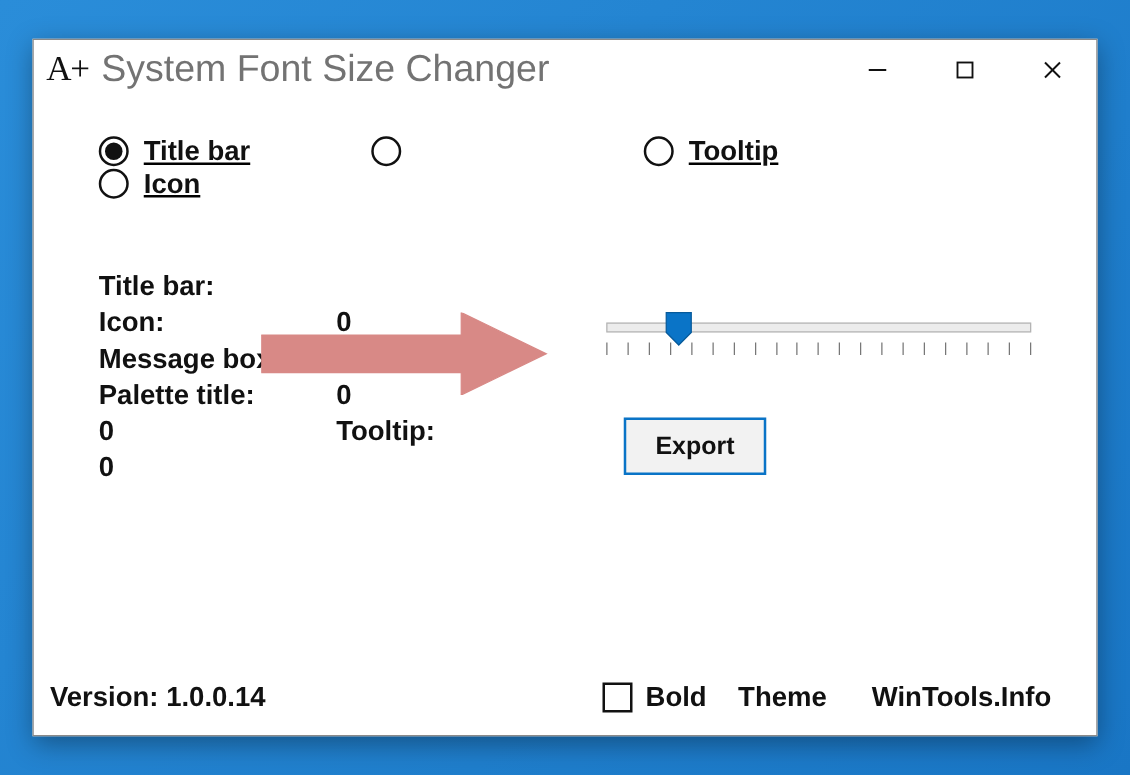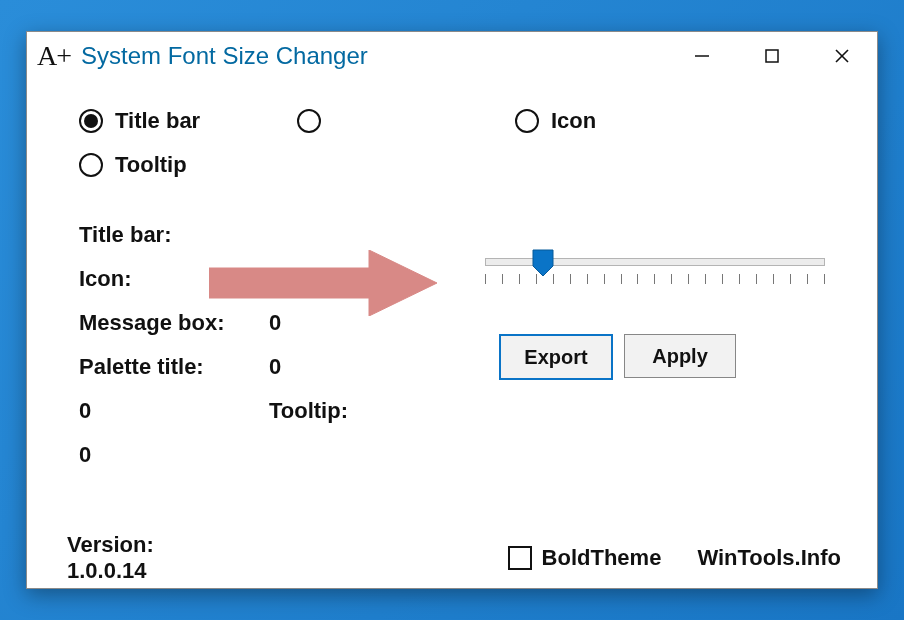--- a/index.html
+++ b/index.html
@@ -21,60 +21,60 @@
     height:48px;
     display:flex;align-items:center;
     padding-left:10px;
   }
   .app-icon{
     font-family:Georgia,"Times New Roman",serif;
     font-size:28px;font-weight:500;color:#111;
     letter-spacing:-1px;
     margin-right:10px;
   }
-  .app-title{font-size:24px;color:#0369a1;font-weight:400;}
+  .app-title{font-size:30px;color:#737373;font-weight:400;}
   .win-controls{
     margin-left:auto;display:flex;height:48px;
   }
   .win-btn{
     width:70px;
     display:flex;align-items:center;justify-content:center;
     font-size:16px;
   }
   .win-btn svg{display:block;}
   
   .content{
     flex:1;position:relative;
     padding:28px 40px 10px 52px;
   }
   
   .radio-grid{
     display:grid;
     grid-template-columns:218px 218px auto;
-    row-gap:18px;
-    margin-bottom:44px;
+    margin-bottom:56px;
+    text-decoration:underline;
   }
   .radio{
     display:flex;align-items:center;
     font-size:22px;font-weight:700;color:#111;
     cursor:pointer;
   }
   .radio-circle{
     width:20px;height:20px;border:2px solid #111;border-radius:50%;
     margin-right:12px;position:relative;flex-shrink:0;
   }
   .radio.selected .radio-circle::after{
     content:"";position:absolute;left:3px;top:3px;width:14px;height:14px;
     background:#111;border-radius:50%;
   }
   
   .value-table{
     display:grid;
     grid-template-columns:190px 50px;
-    row-gap:18px;
+    row-gap:3px;
   }
   .value-table .lbl{
     font-size:22px;font-weight:700;color:#111;
   }
   .value-table .val{
     font-size:22px;font-weight:700;color:#111;
   }
   
   .right-panel{
     position:absolute;left:458px;top:168px;width:340px;
@@ -92,34 +92,34 @@
     display:flex;justify-content:space-between;
   }
   .slider-ticks span{
     width:1px;height:10px;background:#777;
   }
   .slider-thumb{
     position:absolute;top:0;
   }
   .slider-thumb svg{display:block;}
   
-  .btn-row{display:flex;gap:11px;padding-left:14px;}
+  .btn-row{display:flex;gap:24px;padding-left:14px;}
   .btn{
     width:110px;height:42px;
     display:flex;align-items:center;justify-content:center;
     font-size:20px;font-weight:700;color:#111;
     background:#f2f2f2;border:1px solid #878787;
     cursor:pointer;
   }
   .btn.primary{border:2px solid #0a74c7;}
   
   .footer{
     height:40px;
     display:flex;align-items:center;
-    padding:0 36px 10px 40px;
+    padding:0 36px 10px 13px;
     font-size:22px;font-weight:700;color:#111;
   }
   .checkbox{
     display:flex;align-items:center;cursor:pointer;
     margin-left:270px;
   }
   .checkbox-box{
     width:20px;height:20px;border:2px solid #111;margin-right:10px;
   }
   .theme-link{margin-left:auto;margin-right:36px;cursor:pointer;}
@@ -162,25 +162,25 @@
     <div class="radio-grid">
       <label class="radio selected">
         <span class="radio-circle"></span>
         <span>Title bar</span>
       </label>
       <label class="radio">
         <span class="radio-circle"></span>
       </label>
       <label class="radio">
         <span class="radio-circle"></span>
+        <span>Tooltip</span>
+      </label>
+      <label class="radio">
+        <span class="radio-circle"></span>
         <span>Icon</span>
-      </label>
-      <label class="radio">
-        <span class="radio-circle"></span>
-        <span>Tooltip</span>
       </label>
     </div>
 
     <div class="value-table">
       <span class="lbl">Title bar:</span>
       <span class="val"></span>
       <span class="lbl">Icon:</span>
       <span class="val">0</span>
       <span class="lbl">Message box:</span>
       <span class="val">0</span>
@@ -219,23 +219,20 @@
         </div>
         <div class="slider-thumb" id="slider-thumb" style="left: calc(17% - 12px);">
           <svg width="24" height="30" viewBox="0 0 24 30">
             <path d="M2 2 h20 v16 l-10 10 l-10 -10 Z" fill="#0a74c7" stroke="#075a9a" stroke-width="1"></path>
           </svg>
         </div>
       </div>
       <div class="btn-row">
         <div class="btn primary">
           <span>Export</span>
-        </div>
-        <div class="btn">
-          <span>Apply</span>
         </div>
       </div>
     </div>
 
     <div class="arrow-overlay">
       <svg width="230" height="66" viewBox="0 0 230 66">
         <g fill="#d88986" stroke="#d88986">
           <polygon points="0,18 160,18 160,0 228,33 160,66 160,48 0,48"></polygon>
         </g>
       </svg>

